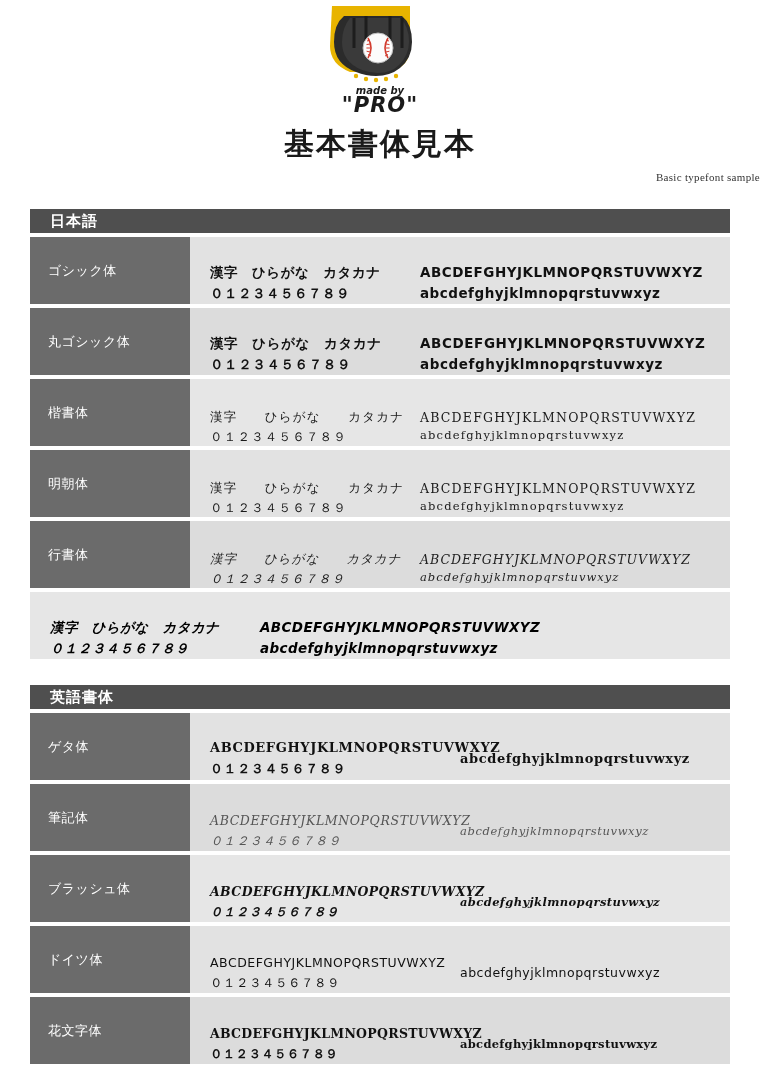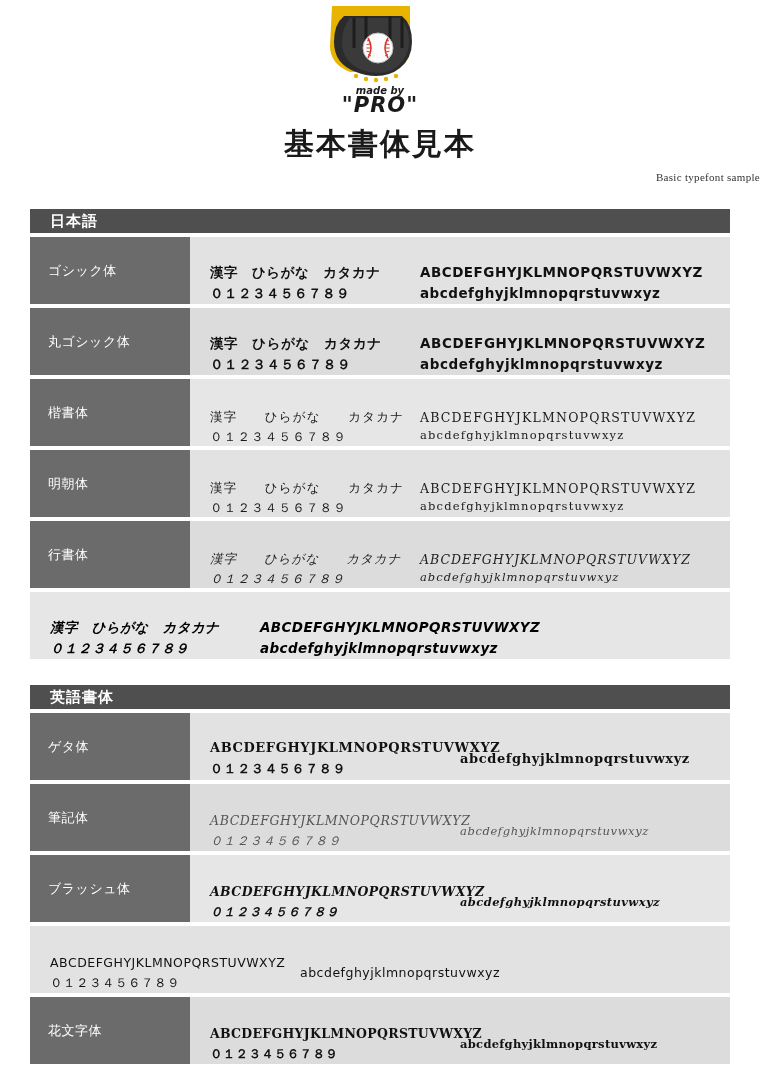--- a/index.html
+++ b/index.html
@@ -331,20 +331,21 @@
             <div>０１２３４５６７８９</div>
           </div>
           <div class="eng-lower t-brush small-lower">
             <div>abcdefghyjklmnopqrstuvwxyz</div>
           </div>
         </div>
       </div>
     </div>
 
     <div class="row">
+      <div class="name">ドイツ体</div>
       <div class="sample">
         <div class="eng-cols">
           <div class="eng-upper t-german">
             <div>ABCDEFGHYJKLMNOPQRSTUVWXYZ</div>
             <div>０１２３４５６７８９</div>
           </div>
           <div class="eng-lower t-german">
             <div>abcdefghyjklmnopqrstuvwxyz</div>
           </div>
         </div>

